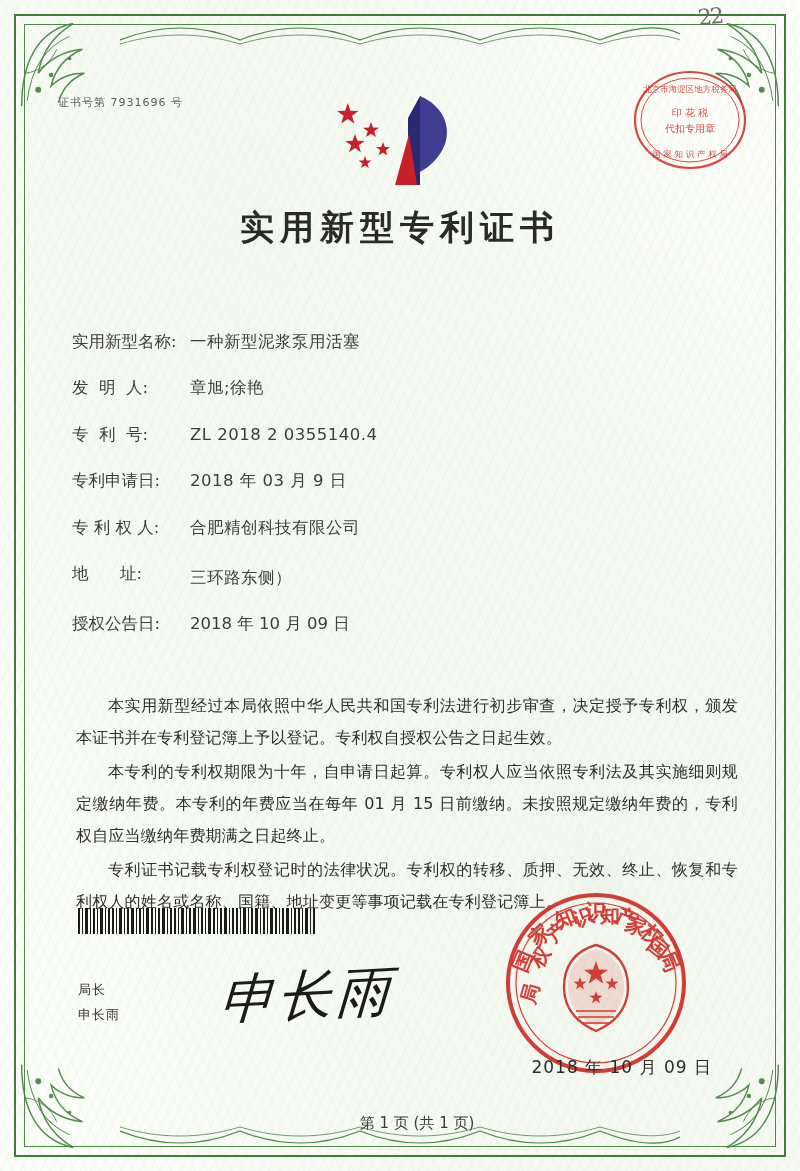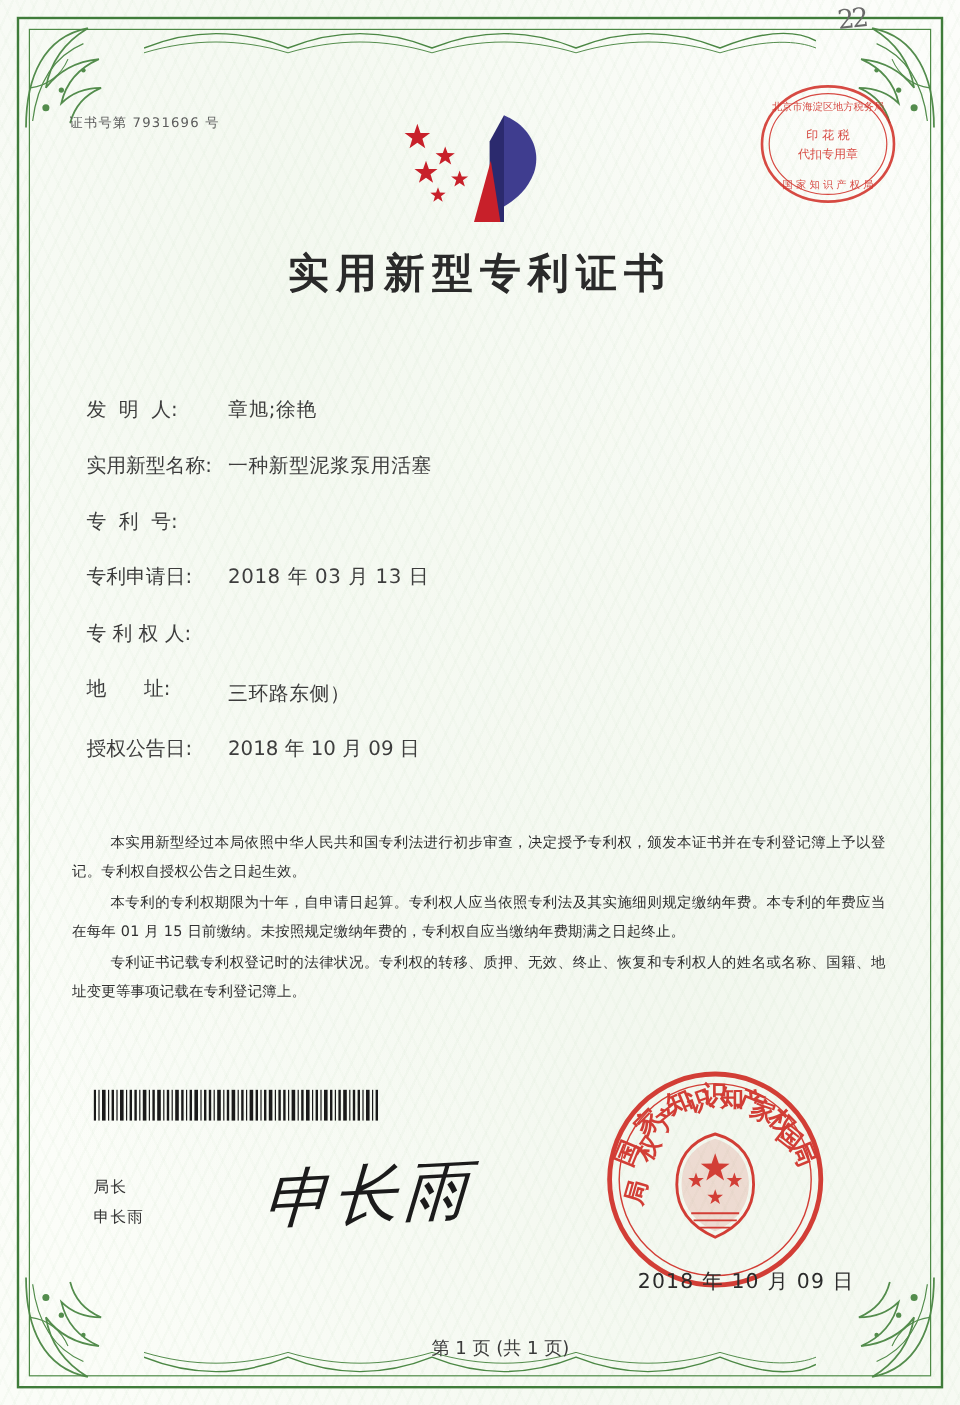--- a/index.html
+++ b/index.html
@@ -143,34 +143,35 @@
   .field-value {
     flex: 1 1 auto;
     letter-spacing: .5px;
   }
   .field-value .second-line {
     display: block;
     margin-top: 4px;
   }
   .row-two-col {
     display: flex;
-    align-items: flex-end;
+    align-items: flex-start;
     margin-bottom: 10px;
+    flex-direction: column;
   }
   .row-two-col .left { width: 370px; display: flex; }
   .row-two-col .right { display: flex; }
   .row-two-col .lbl { white-space: pre; }
 
   
   .body-text {
     position: absolute;
-    left: 60px;
+    left: 76px;
     right: 62px;
     top: 690px;
-    font-size: 12px;
+    font-size: 16px;
     line-height: 2.0;
     color: #2f2f2f;
     text-align: justify;
     font-family: "DejaVu Sans", "Liberation Sans", sans-serif;
   }
   .body-text p {
     margin: 0 0 2px 0;
     text-indent: 32px;
     letter-spacing: .2px;
   }
@@ -336,40 +337,42 @@
         <text x="62" y="99" font-size="8.5" text-anchor="middle">国 家 知 识 产 权 局</text>
       </g>
     </svg>
   </div>
 
   <div class="title">实用新型专利证书</div>
 
   <div class="fields">
 
     <div class="field-row">
+      <div class="field-label">实用新型名称:</div>
+      <div class="field-value">一种新型泥浆泵用活塞</div>
+    </div>
+
+    <div class="field-row">
       <div class="field-label">发  明  人:</div>
       <div class="field-value">章旭;徐艳</div>
     </div>
 
     <div class="field-row">
-      <div class="field-label">实用新型名称:</div>
-      <div class="field-value">一种新型泥浆泵用活塞</div>
-    </div>
-
-    <div class="field-row">
       <div class="field-label">专  利  号:</div>
+      <div class="field-value">ZL 2018 2 0355140.4</div>
     </div>
 
     <div class="field-row">
       <div class="field-label">专利申请日:</div>
-      <div class="field-value">2018 年 03 月 13 日</div>
+      <div class="field-value">2018 年 03 月 9 日</div>
     </div>
 
     <div class="field-row">
       <div class="field-label">专 利 权 人:</div>
+      <div class="field-value">合肥精创科技有限公司</div>
     </div>
 
     <div class="field-row">
       <div class="field-label">地      址:</div>
       <div class="field-value">
         <span class="second-line">三环路东侧）</span>
       </div>
     </div>
 
     <div class="row-two-col">

